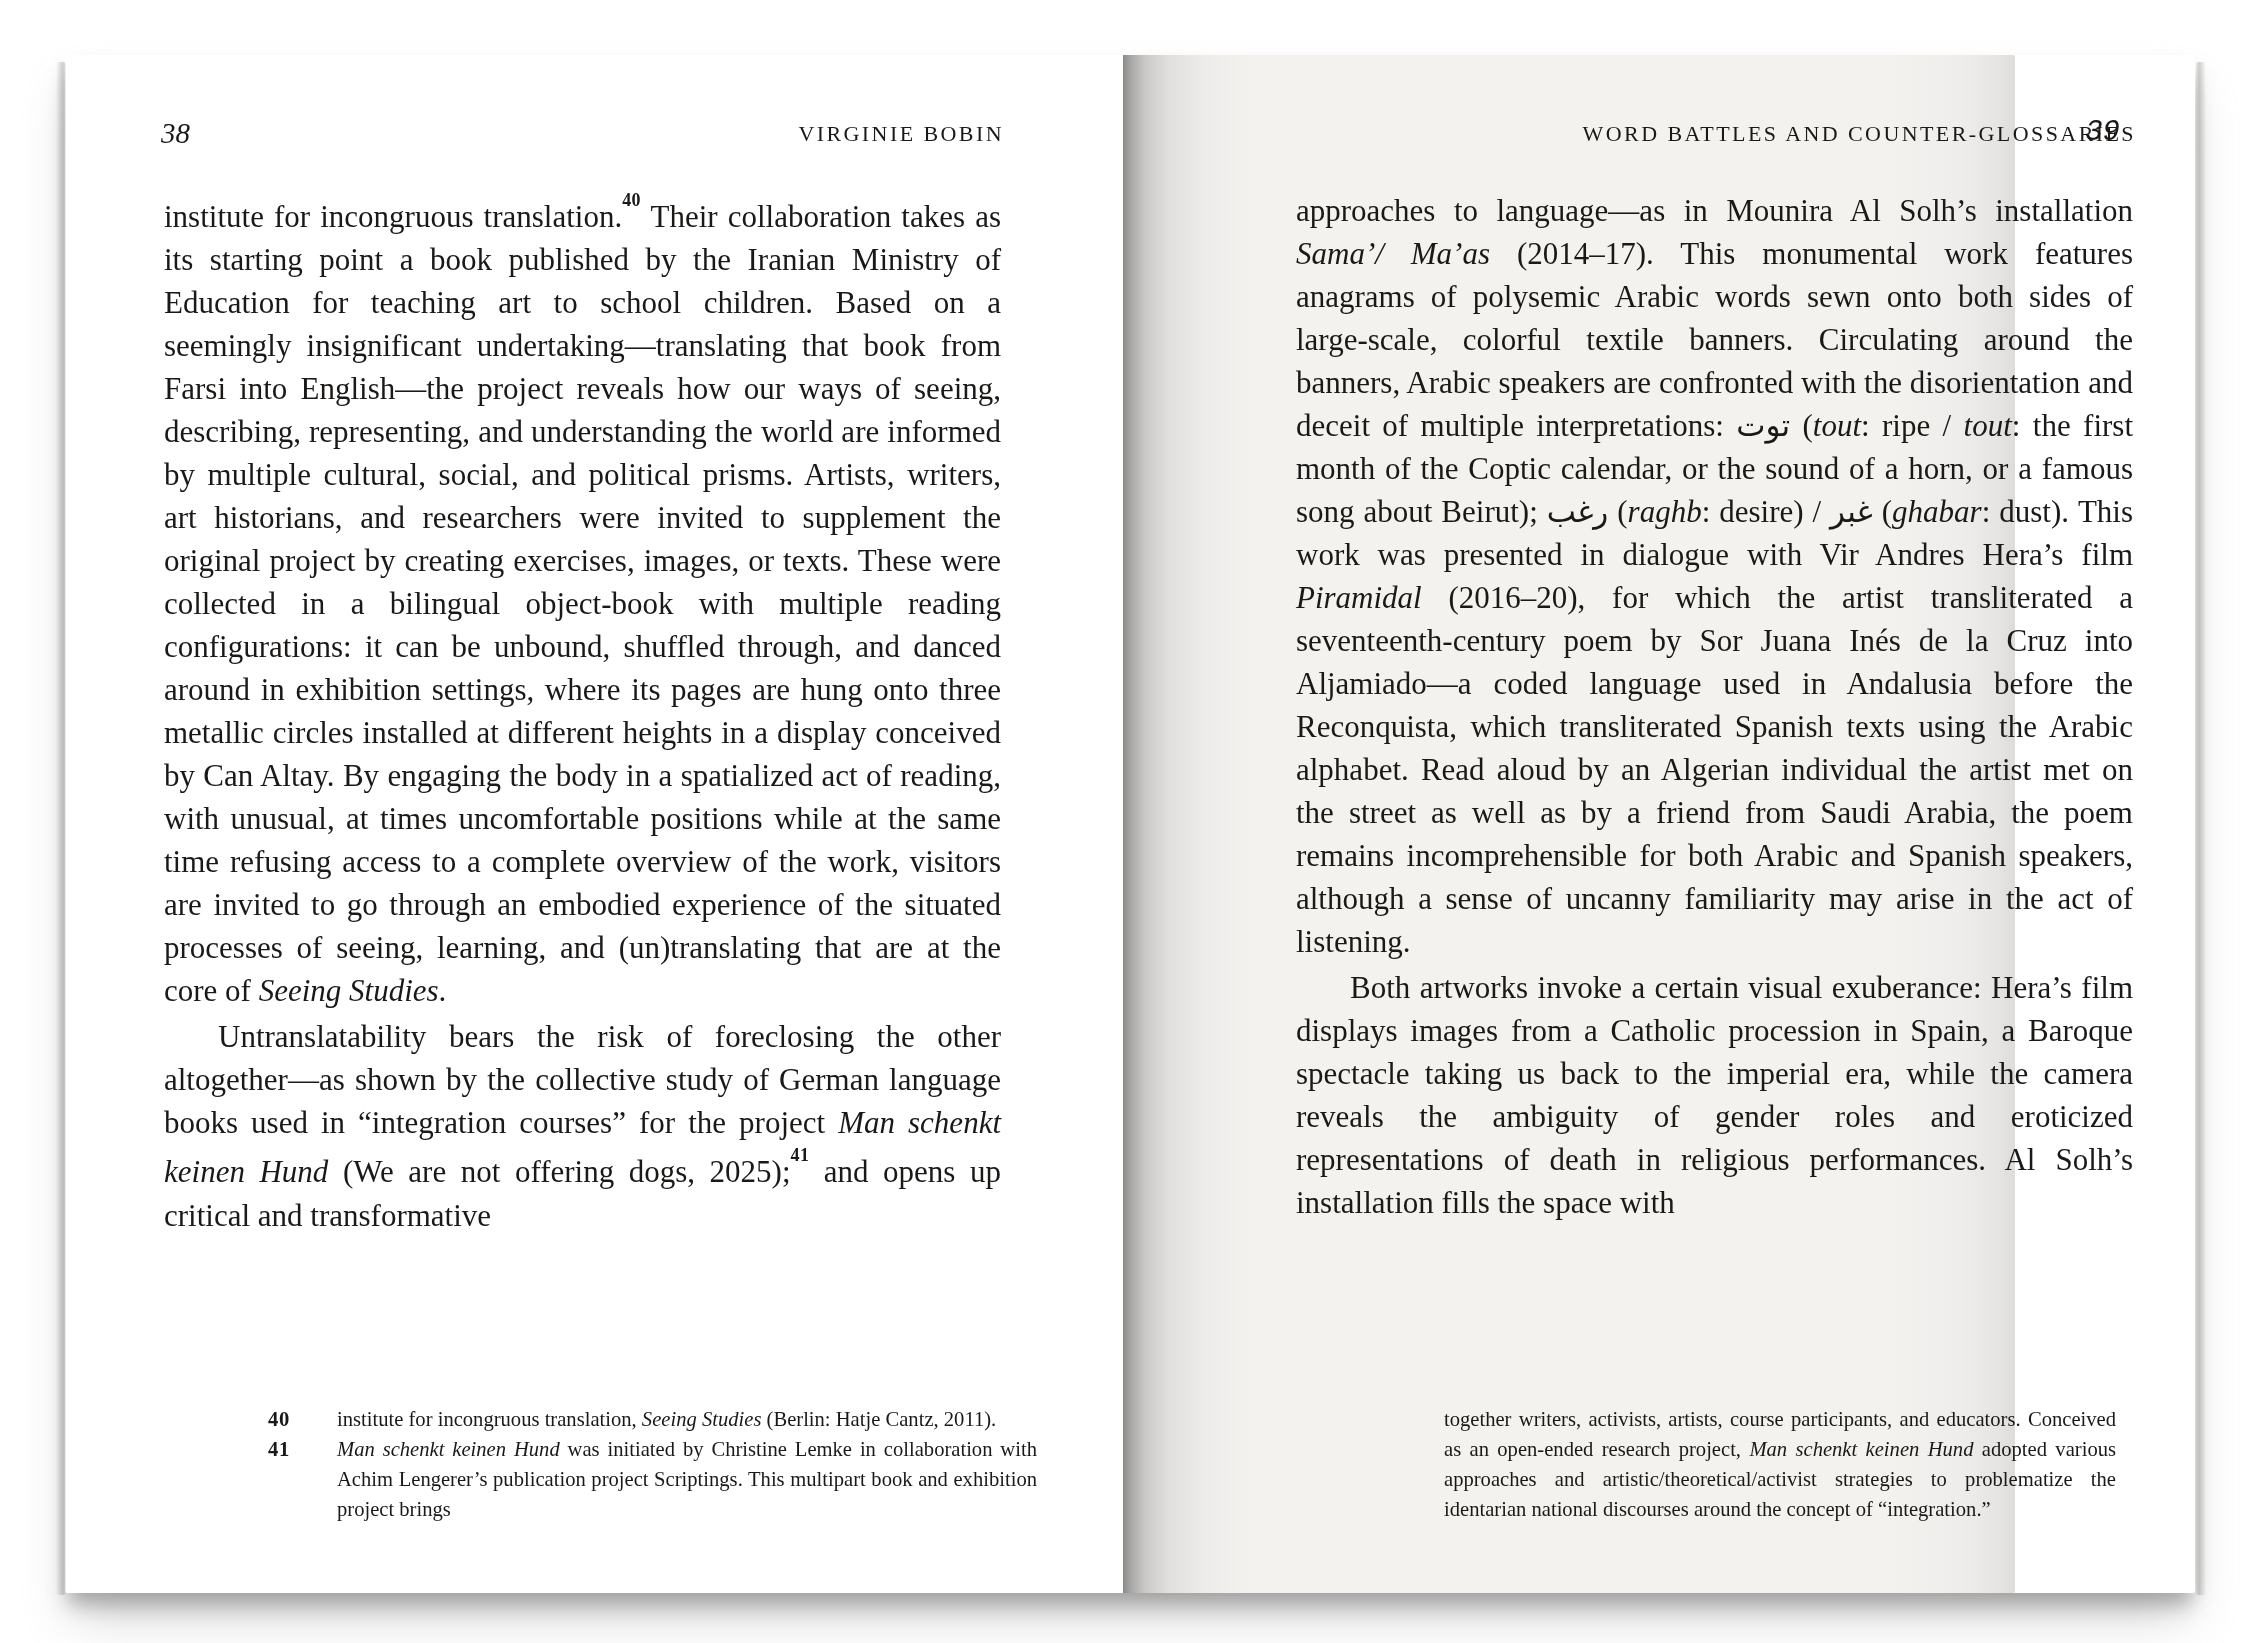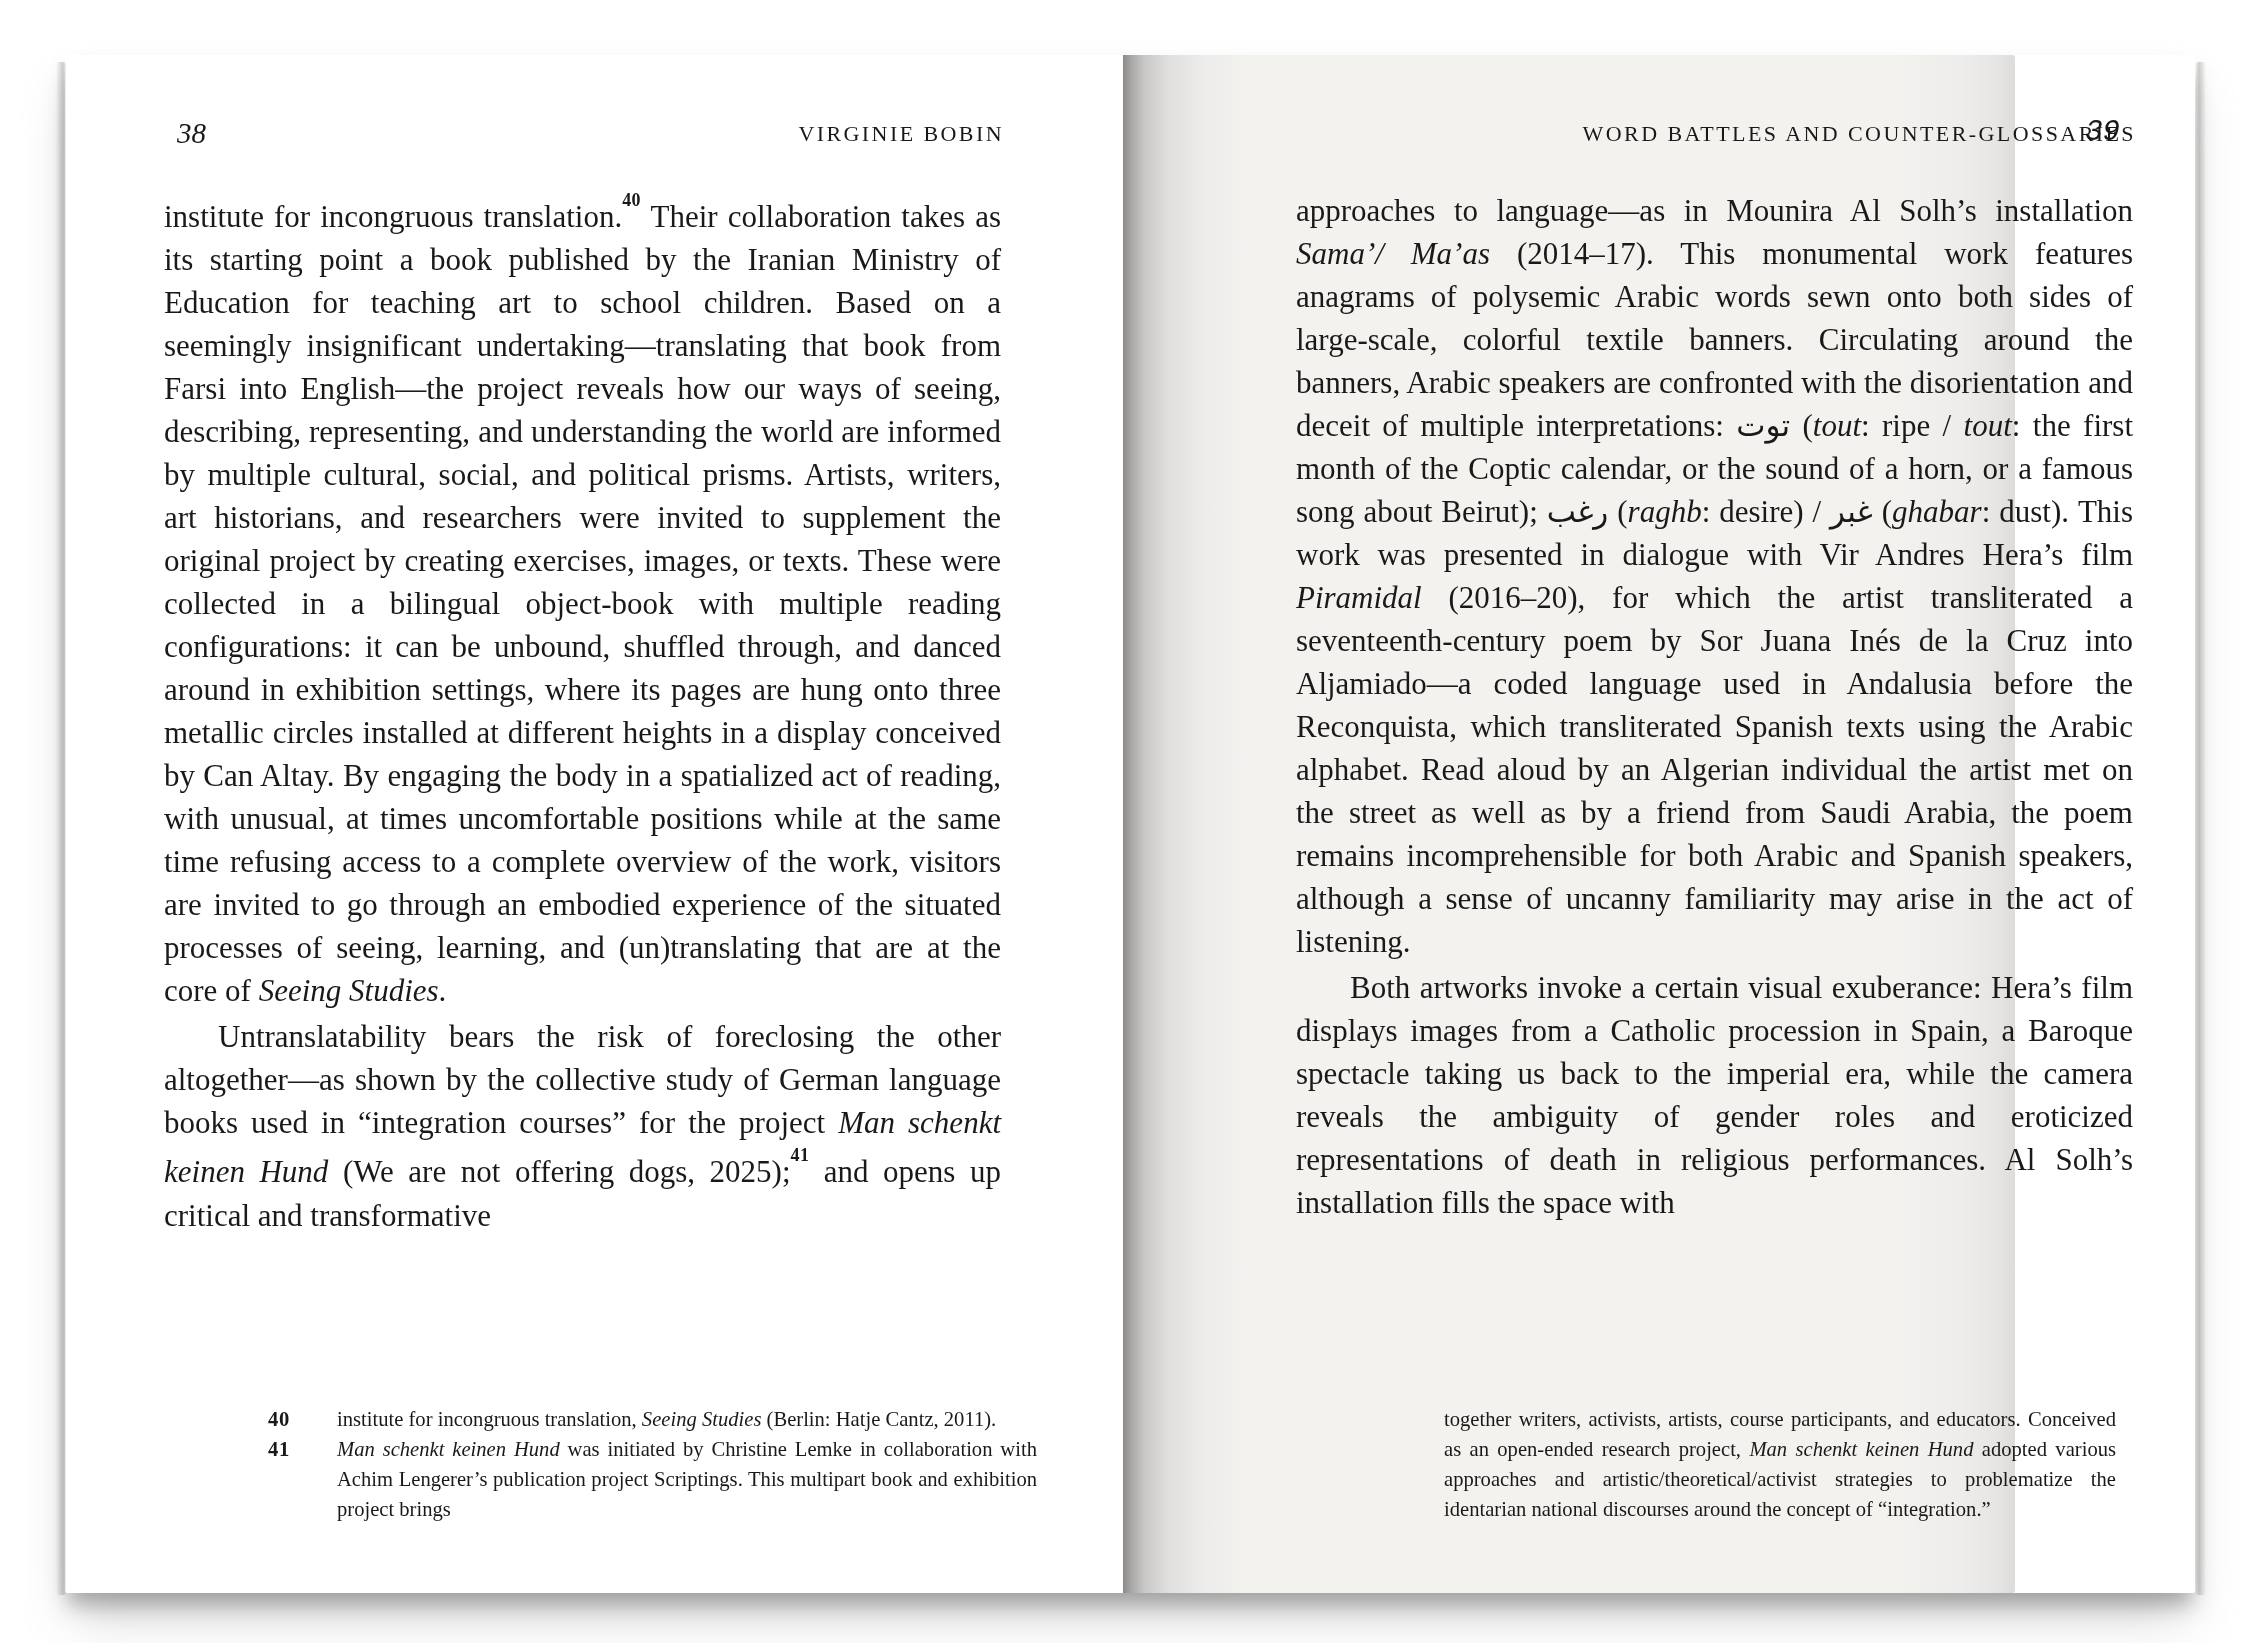--- a/index.html
+++ b/index.html
@@ -91,21 +91,21 @@
     line-height: 41px;
     white-space: nowrap;
   }
   .page-num {
     position: absolute;
     top: 0;
     font-style: italic;
     font-size: 29px;
     line-height: 40px;
   }
-  .page-num.pn-left  { left: 16px; }
+  .page-num.pn-left  { left: 0; }
   .page-num.pn-right { right: 16px; font-family: Liberation Mono, monospace; }
 
   .page-body {
     position: absolute;
     top: 131px;
     left: 96px;
     width: 843px;
     font-size: 31px;
     line-height: 43px;
     text-align: justify;

